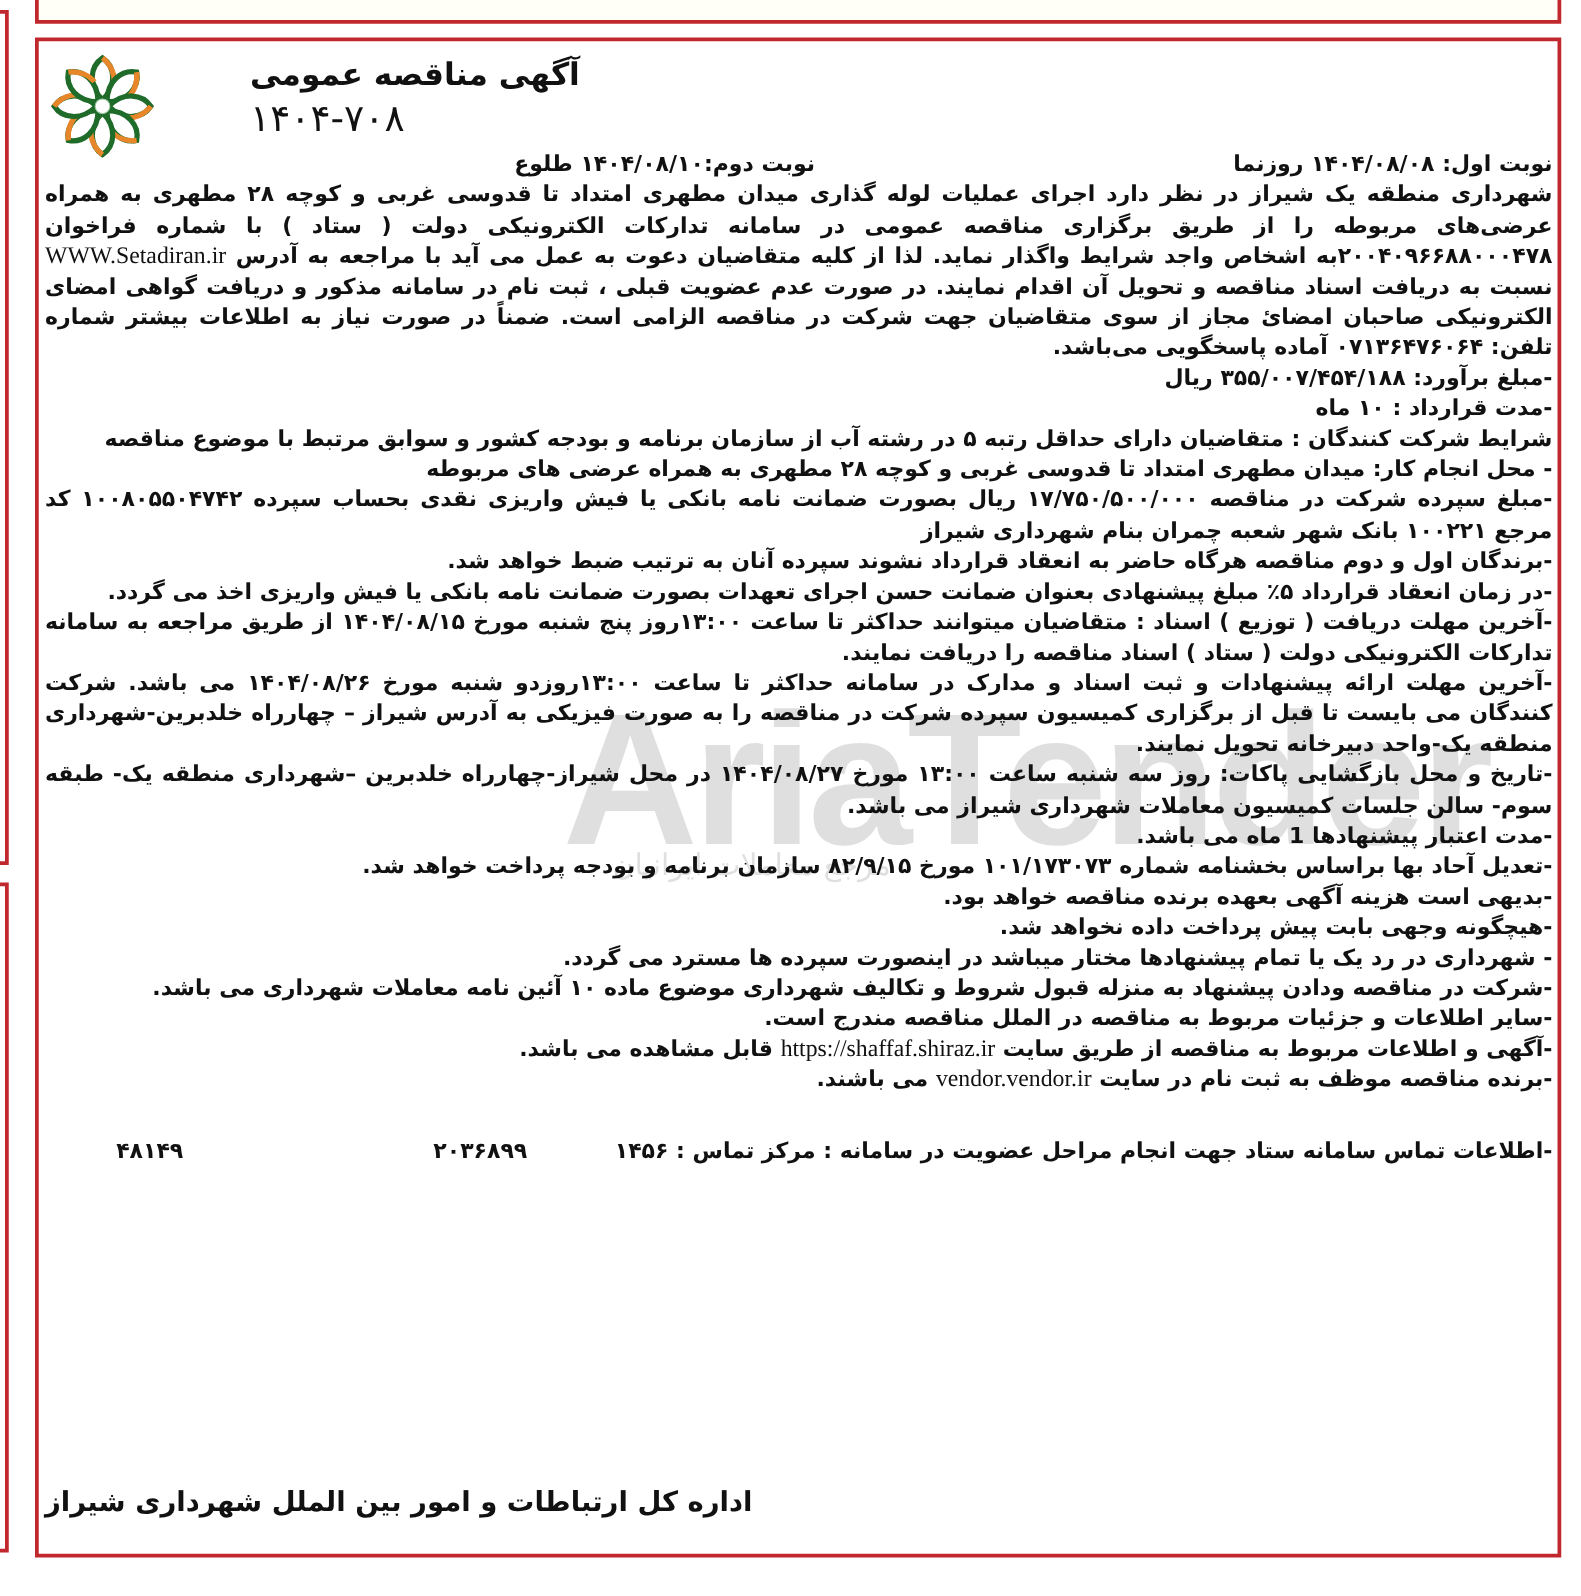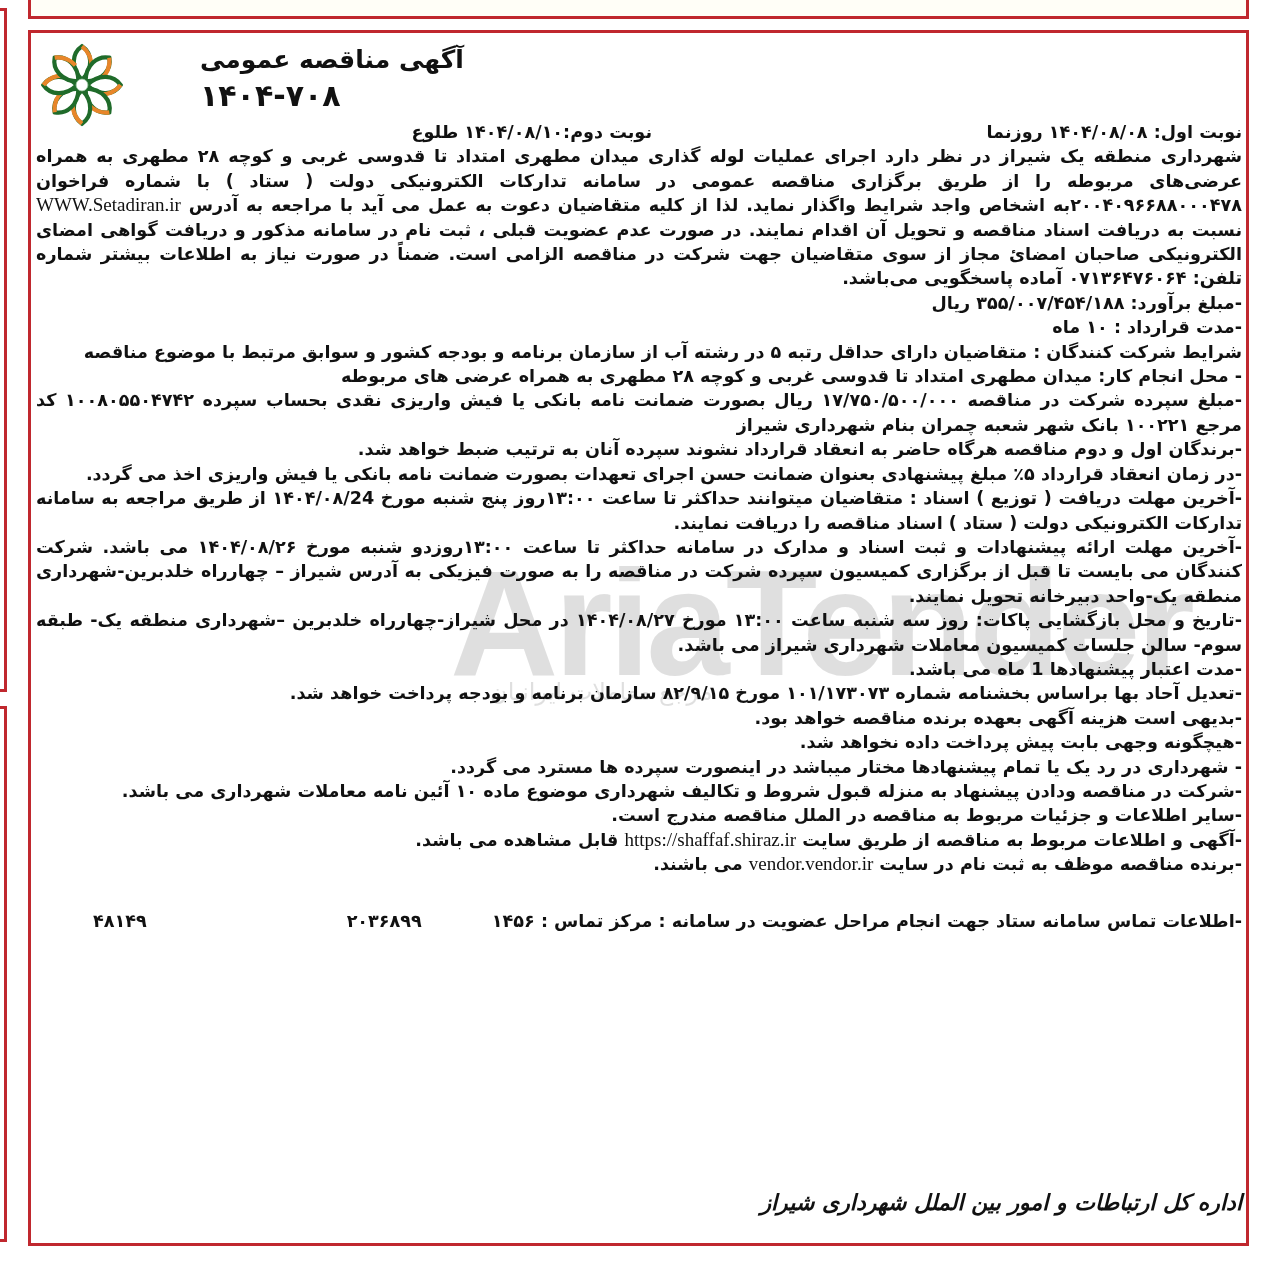--- a/index.html
+++ b/index.html
@@ -11,40 +11,40 @@
     .frame { position: absolute; border: 3px solid #c0282e; box-sizing: border-box; background: #fff; }
     .frame-top-prev { left: 28px; top: -6px; width: 1221px; height: 25px; background: #fffef7; }
     .frame-left-a { left: -6px; top: 8px; width: 13px; height: 684px; }
     .frame-left-b { left: -6px; top: 706px; width: 13px; height: 536px; }
     .frame-main { left: 28px; top: 30px; width: 1221px; height: 1216px; }
 
     .logo { position: absolute; left: 40px; top: 43px; width: 84px; height: 84px; }
 
     .title-block { position: absolute; left: 200px; right: 200px; top: 43px; text-align: left; direction: rtl; }
     .title { font-weight: bold; font-size: 25px; line-height: 34px; }
-    .tender-no { font-weight: bold; font-size: 30px; line-height: 38px; letter-spacing: 1px; }
+    .tender-no { font-weight: normal; font-size: 30px; line-height: 38px; letter-spacing: 1px; }
 
     .content {
       position: absolute; left: 36px; right: 23px; top: 120px;
       direction: rtl; text-align: justify; text-align-last: right;
       font-size: 17.6px; line-height: 24.4px; font-weight: bold;
     }
     .content p { margin: 0; }
     .pub-row { display: flex; direction: rtl; gap: 120px; }
     .pub-row span:first-child { min-width: 470px; }
     .latin { font-family: "Liberation Serif", serif; font-weight: normal; font-size: 19px; }
     .contact-row { display: flex; direction: rtl; align-items: baseline; }
     .contact-row .c-label { white-space: nowrap; }
     .contact-row .c-num { white-space: nowrap; margin-top: 32px; }
     .c-gap1 { width: 70px; display: inline-block; }
     .c-gap2 { width: 200px; display: inline-block; }
 
     .footer-title {
       position: absolute; left: 36px; right: 23px; top: 1190px;
-      text-align: right; direction: rtl; font-weight: bold; font-size: 22px; font-style: italic;
+      text-align: left; direction: rtl; font-weight: bold; font-size: 22px;
     }
 
     .watermark {
       position: absolute; left: 290px; top: 548px; width: 720px; height: 170px;
       pointer-events: none; opacity: 0.18;
     }
     .wm-text { position: absolute; left: 160px; top: 0; font-family: "Liberation Sans", sans-serif;
       font-weight: bold; font-size: 150px; line-height: 150px; color: #555; letter-spacing: -4px; }
     .wm-sub { position: absolute; left: 200px; top: 130px; font-size: 24px; color: #555; direction: rtl; }
   </style>
@@ -92,21 +92,21 @@
   <p>
     <span>شهرداری منطقه یک شیراز در نظر دارد اجرای عملیات لوله گذاری میدان مطهری امتداد تا قدوسی غربی و کوچه ۲۸ مطهری به همراه عرضی‌های مربوطه را از طریق برگزاری مناقصه عمومی در سامانه تدارکات الکترونیکی دولت ( ستاد ) با شماره فراخوان ۲۰۰۴۰۹۶۶۸۸۰۰۰۴۷۸به اشخاص واجد شرایط واگذار نماید. لذا از کلیه متقاضیان دعوت به عمل می آید با مراجعه به آدرس </span><span class="latin">WWW.Setadiran.ir</span><span> نسبت به دریافت اسناد مناقصه و تحویل آن اقدام نمایند. در صورت عدم عضویت قبلی ، ثبت نام در سامانه مذکور و دریافت گواهی امضای الکترونیکی صاحبان امضائ مجاز از سوی متقاضیان جهت شرکت در مناقصه الزامی است. ضمناً در صورت نیاز به اطلاعات بیشتر شماره تلفن: ۰۷۱۳۶۴۷۶۰۶۴ آماده پاسخگویی می‌باشد.</span>
   </p>
   <p>-مبلغ برآورد: ۳۵۵/۰۰۷/۴۵۴/۱۸۸ ریال</p>
   <p>-مدت قرارداد : ۱۰ ماه</p>
   <p>شرایط شرکت کنندگان : متقاضیان دارای حداقل رتبه ۵ در رشته آب  از سازمان برنامه و بودجه کشور و سوابق مرتبط با موضوع مناقصه</p>
   <p>-  محل انجام کار:  میدان مطهری امتداد تا قدوسی غربی و کوچه ۲۸ مطهری به همراه عرضی های مربوطه</p>
   <p>-مبلغ سپرده شرکت در مناقصه ۱۷/۷۵۰/۵۰۰/۰۰۰ ریال بصورت ضمانت نامه بانکی یا فیش واریزی نقدی بحساب سپرده ۱۰۰۸۰۵۵۰۴۷۴۲ کد مرجع ۱۰۰۲۲۱ بانک  شهر شعبه چمران بنام شهرداری شیراز</p>
   <p>-برندگان اول و دوم مناقصه هرگاه حاضر به انعقاد قرارداد نشوند سپرده آنان به ترتیب ضبط خواهد شد.</p>
   <p>-در زمان انعقاد قرارداد ۵٪ مبلغ پیشنهادی بعنوان ضمانت حسن اجرای تعهدات بصورت ضمانت نامه بانکی یا فیش واریزی اخذ می گردد.</p>
-  <p>-آخرین مهلت دریافت ( توزیع ) اسناد : متقاضیان میتوانند حداکثر تا ساعت  ۱۳:۰۰روز پنج شنبه مورخ ۱۴۰۴/۰۸/24 از طریق مراجعه به سامانه تدارکات الکترونیکی دولت ( ستاد ) اسناد مناقصه را دریافت نمایند.</p>
+  <p>-آخرین مهلت دریافت ( توزیع ) اسناد : متقاضیان میتوانند حداکثر تا ساعت  ۱۳:۰۰روز پنج شنبه مورخ ۱۴۰۴/۰۸/۱۵ از طریق مراجعه به سامانه تدارکات الکترونیکی دولت ( ستاد ) اسناد مناقصه را دریافت نمایند.</p>
   <p>-آخرین مهلت ارائه پیشنهادات و ثبت اسناد و مدارک در سامانه حداکثر تا ساعت ۱۳:۰۰روزدو شنبه مورخ ۱۴۰۴/۰۸/۲۶ می باشد. شرکت کنندگان می بایست تا قبل از برگزاری کمیسیون سپرده شرکت در مناقصه را به صورت فیزیکی به آدرس شیراز – چهارراه خلدبرین-شهرداری منطقه یک-واحد دبیرخانه تحویل نمایند.</p>
   <p>-تاریخ و محل بازگشایی پاکات: روز سه شنبه  ساعت ۱۳:۰۰ مورخ ۱۴۰۴/۰۸/۲۷ در محل شیراز-چهارراه خلدبرین –شهرداری منطقه یک- طبقه سوم- سالن جلسات کمیسیون معاملات شهرداری شیراز می باشد.</p>
   <p>-مدت اعتبار پیشنهادها 1 ماه می باشد.</p>
   <p>-تعدیل آحاد بها براساس بخشنامه شماره ۱۰۱/۱۷۳۰۷۳ مورخ ۸۲/۹/۱۵ سازمان برنامه و بودجه پرداخت خواهد شد.</p>
   <p>-بدیهی است هزینه آگهی بعهده برنده مناقصه خواهد بود.</p>
   <p>-هیچگونه وجهی بابت پیش پرداخت داده نخواهد شد.</p>
   <p>- شهرداری در رد یک یا تمام پیشنهادها  مختار میباشد در اینصورت سپرده ها مسترد می گردد.</p>
   <p>-شرکت در مناقصه ودادن پیشنهاد به منزله قبول شروط و تکالیف شهرداری موضوع ماده ۱۰ آئین نامه معاملات شهرداری می باشد.</p>
   <p>-سایر اطلاعات و جزئیات مربوط به مناقصه در الملل مناقصه مندرج است.</p>
   <p>

